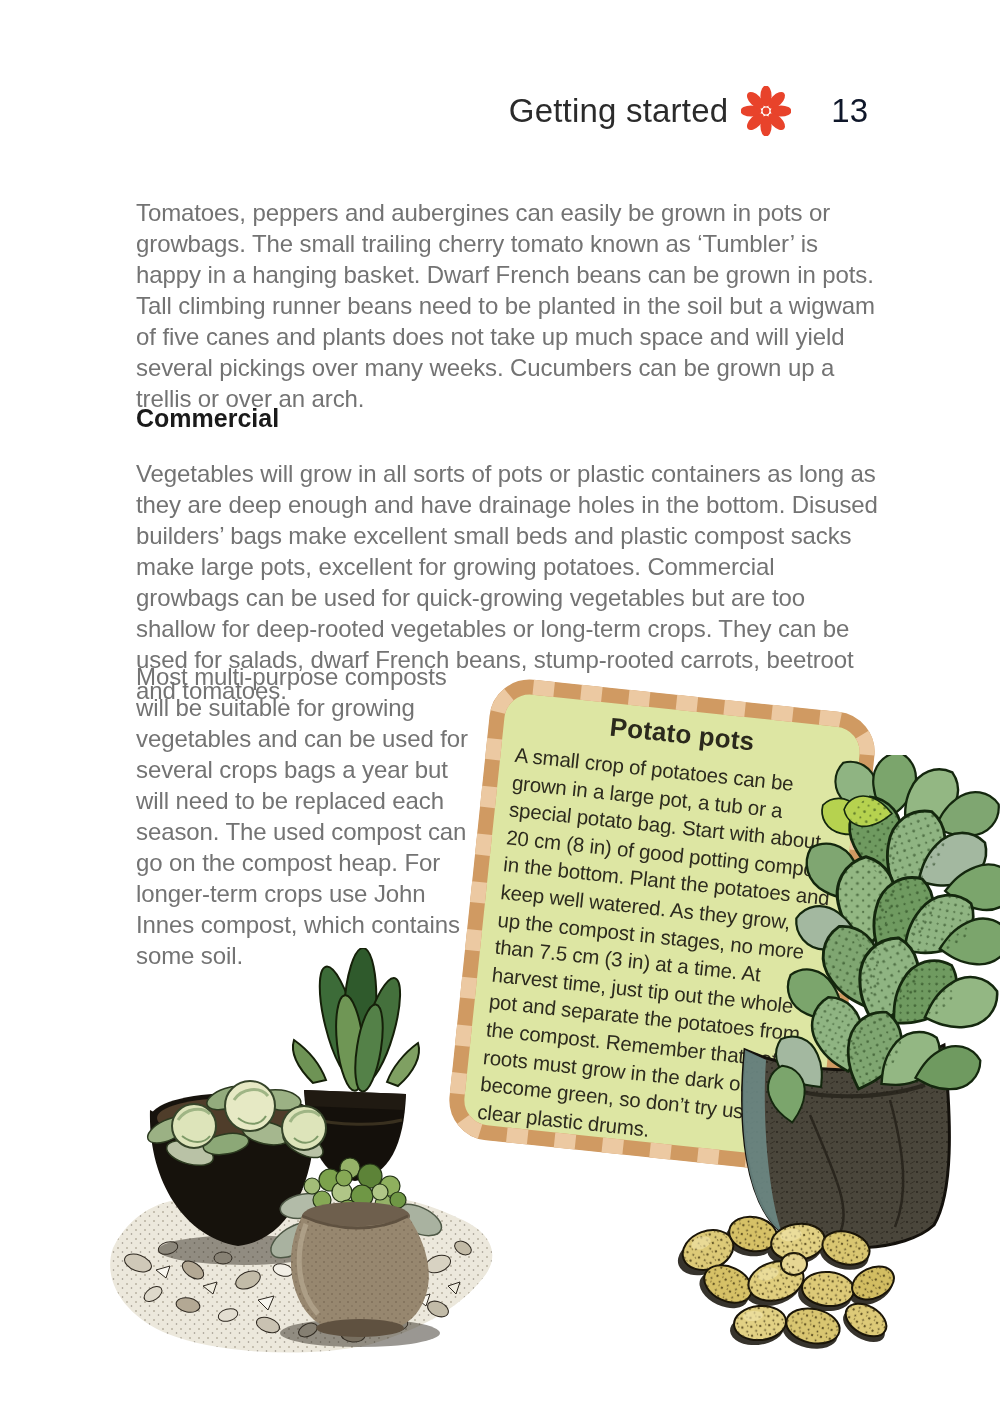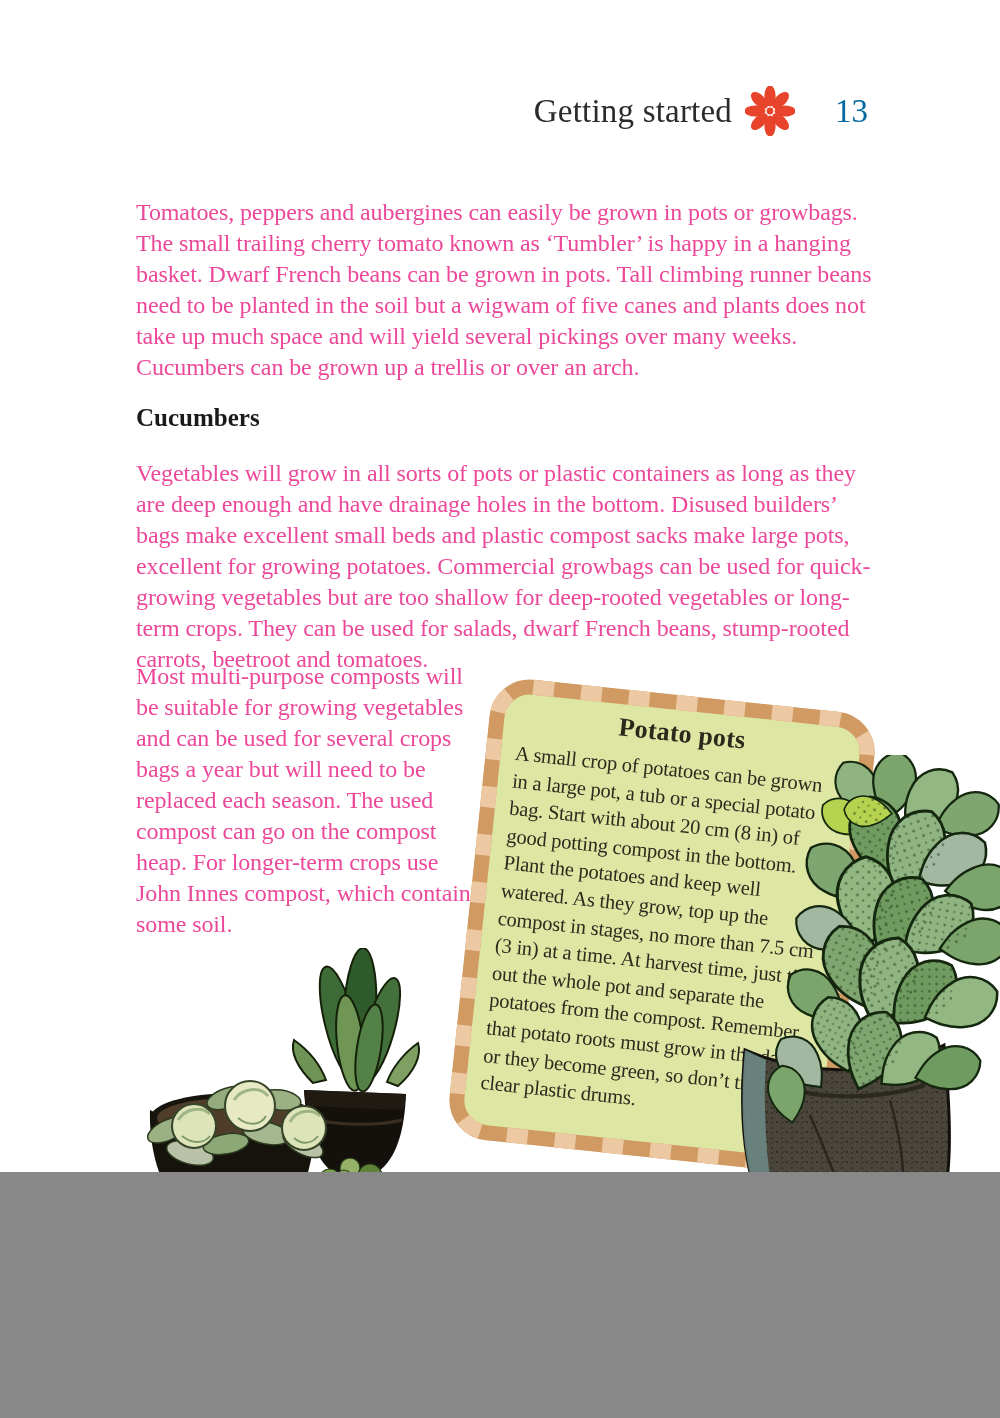--- a/index.html
+++ b/index.html
@@ -1,32 +1,32 @@
 <!DOCTYPE html>
 <html><head>
 <meta charset="utf-8">
 <style>
   html,body{margin:0;padding:0;background:#888;}
   .page{
-    position:relative;width:1000px;height:1172px;background:#ffffff;
-    overflow:hidden;font-family:Liberation Serif, serif;color:#222222;
+    position:relative;width:1000px;height:1418px;background:#ffffff;
+    overflow:hidden;font-family:Liberation Sans, sans-serif;color:#222222;
     margin:0 auto;
   }
   
   .page-header{
     position:absolute;top:86px;left:0;width:868px;
     display:flex;justify-content:flex-end;align-items:center;
   }
   .running-head{font-size:33px;letter-spacing:0.2px;color:#2b2b2b;font-weight:400;}
   .flower{width:50px;height:50px;margin-left:13px;}
-  .folio{font-size:33px;color:#0369a1;margin-left:40px;font-weight:400;}
+  .folio{font-size:33px;color:#0f172a;margin-left:40px;font-weight:400;}
   
   .bodytext{
     position:absolute;left:136px;font-size:24px;line-height:31px;
-    letter-spacing:-0.1px;color:#ec4899;margin:0;
+    letter-spacing:-0.1px;color:#737373;margin:0;
   }
   .p-intro{top:197px;width:744px;}
   .h-containers{
     position:absolute;left:136px;top:404px;font-size:25px;font-weight:700;
     color:#1a1a1a;margin:0;
   }
   .p-containers{top:458px;width:744px;}
   .p-compost{top:661px;width:348px;}
   
   .potato-box{
@@ -70,21 +70,21 @@
           <ellipse cx="0" cy="-15" rx="5.6" ry="10.5" transform="rotate(315)"></ellipse>
           <circle cx="0" cy="0" r="3.4"></circle>
         </g>
       </g>
     </svg>
     <span class="folio">13</span>
   </div>
 
   <p class="bodytext p-intro">Tomatoes, peppers and aubergines can easily be grown in pots or growbags. The small trailing cherry tomato known as ‘Tumbler’ is happy in a hanging basket. Dwarf French beans can be grown in pots. Tall climbing runner beans need to be planted in the soil but a wigwam of five canes and plants does not take up much space and will yield several pickings over many weeks. Cucumbers can be grown up a trellis or over an arch.</p>
 
-  <h2 class="h-containers">Cucumbers</h2>
+  <h2 class="h-containers">Commercial</h2>
   <p class="bodytext p-containers">Vegetables will grow in all sorts of pots or plastic containers as long as they are deep enough and have drainage holes in the bottom. Disused builders’ bags make excellent small beds and plastic compost sacks make large pots, excellent for growing potatoes. Commercial growbags can be used for quick-growing vegetables but are too shallow for deep-rooted vegetables or long-term crops. They can be used for salads, dwarf French beans, stump-rooted carrots, beetroot and tomatoes.</p>
 
   <p class="bodytext p-compost">Most multi-purpose composts will be suitable for growing vegetables and can be used for several crops bags a year but will need to be replaced each season. The used compost can go on the compost heap. For longer-term crops use John Innes compost, which contains some soil.</p>
 
   <div class="potato-box">
     <svg class="box-frame" viewBox="0 0 388 464" aria-hidden="true">
       <rect x="8" y="8" width="372" height="448" rx="33" fill="#dde6a3" stroke="#d09a62" stroke-width="15"></rect>
       <rect x="8" y="8" width="372" height="448" rx="33" fill="none" stroke="#ecc9a2" stroke-width="15" stroke-dasharray="21 27"></rect>
     </svg>
     <div class="box-content">

